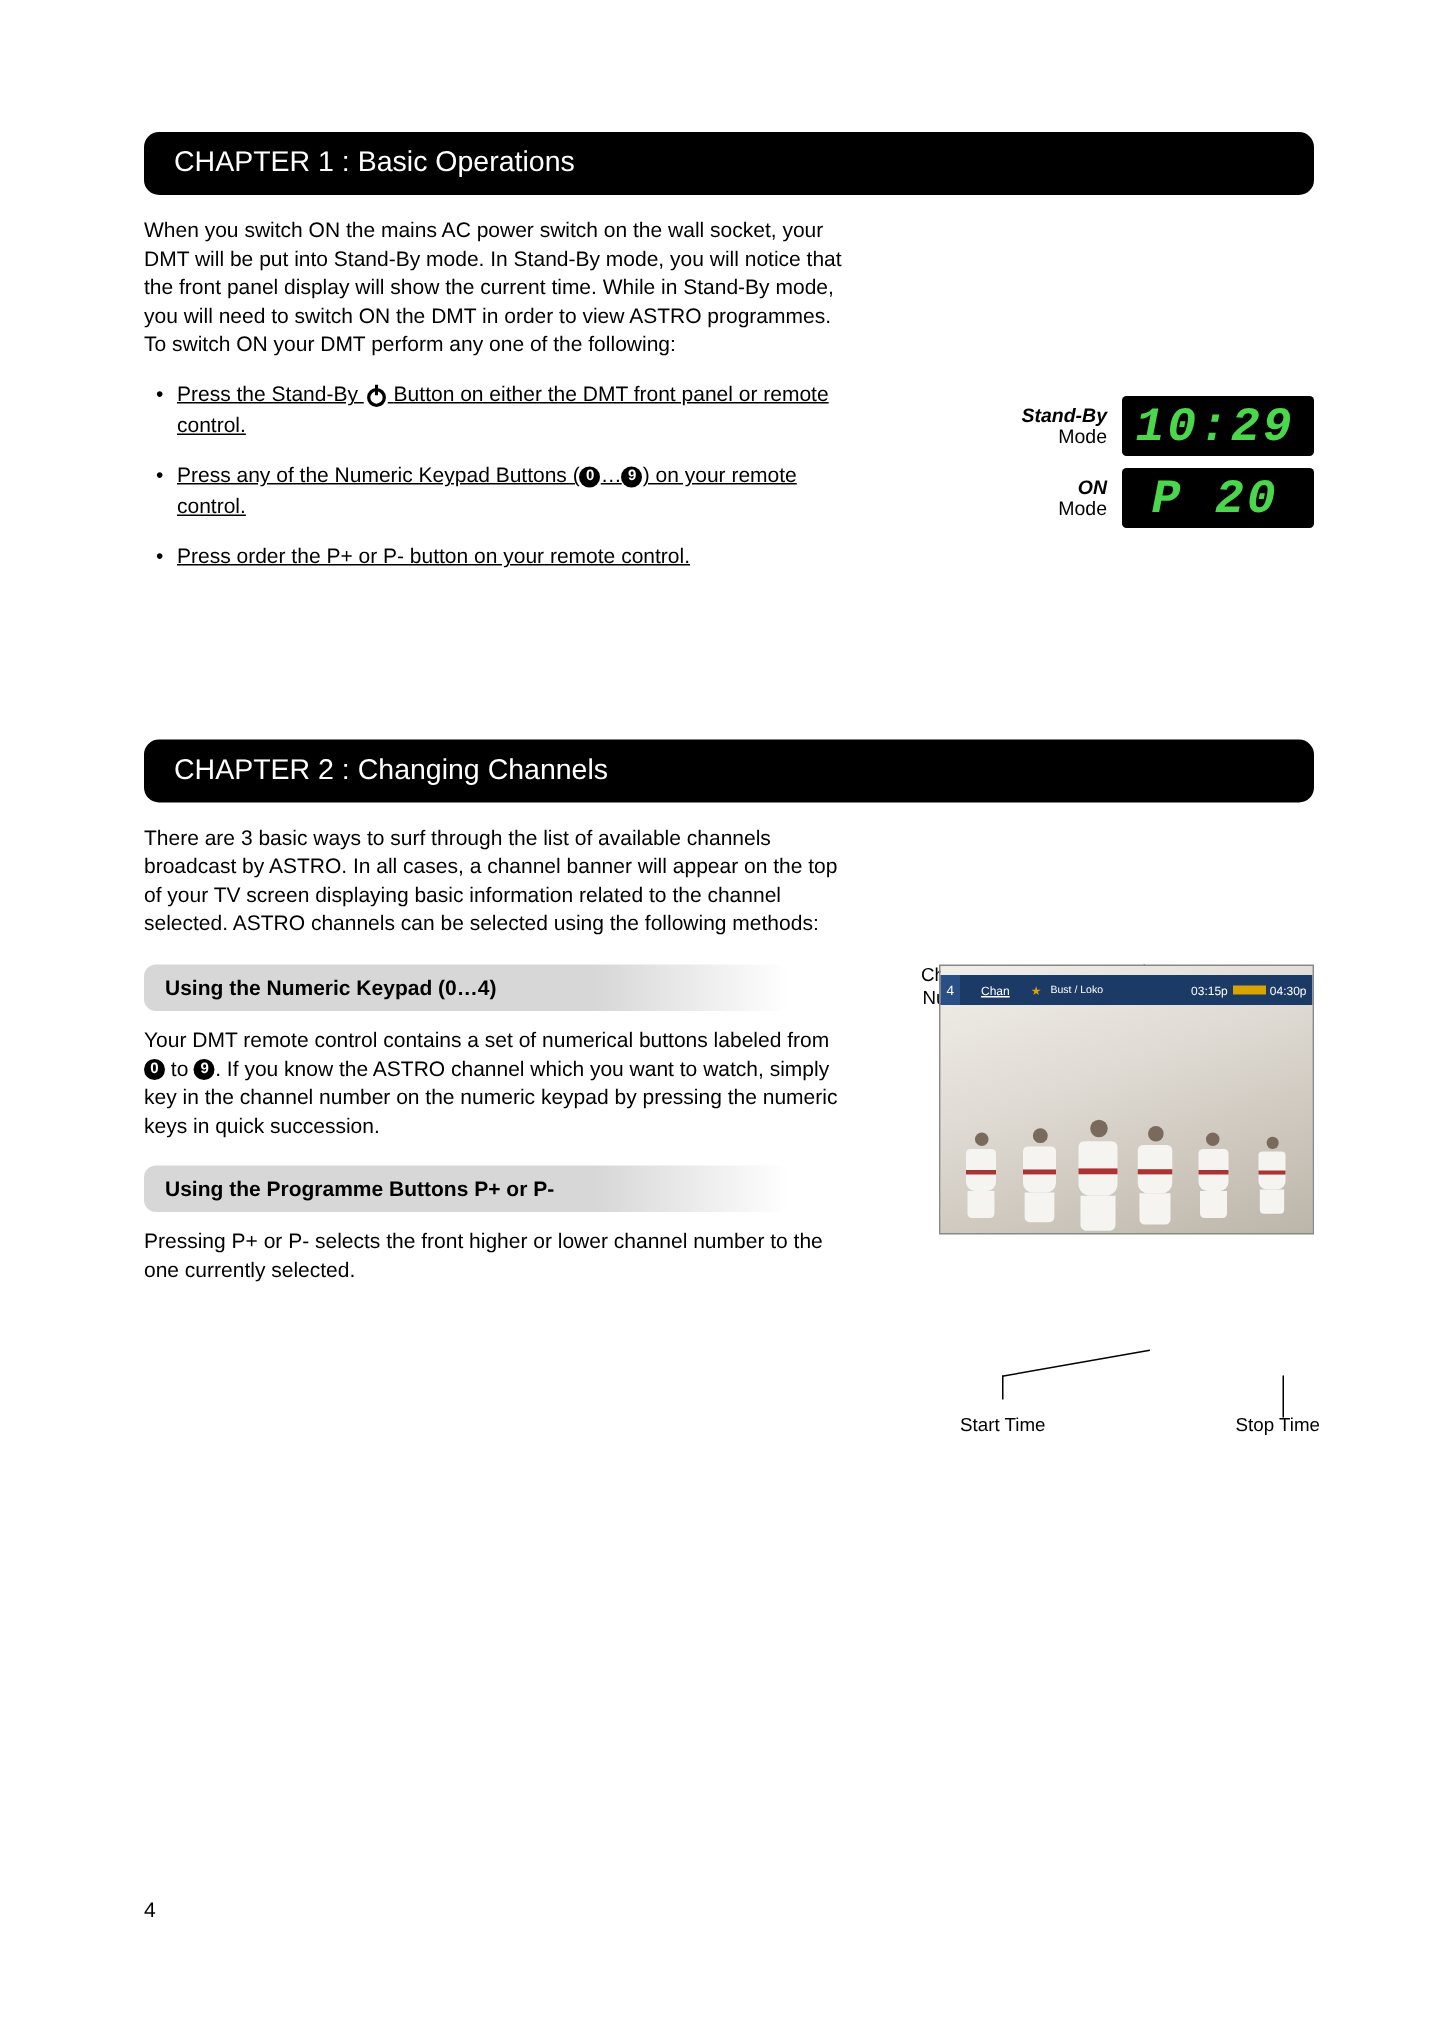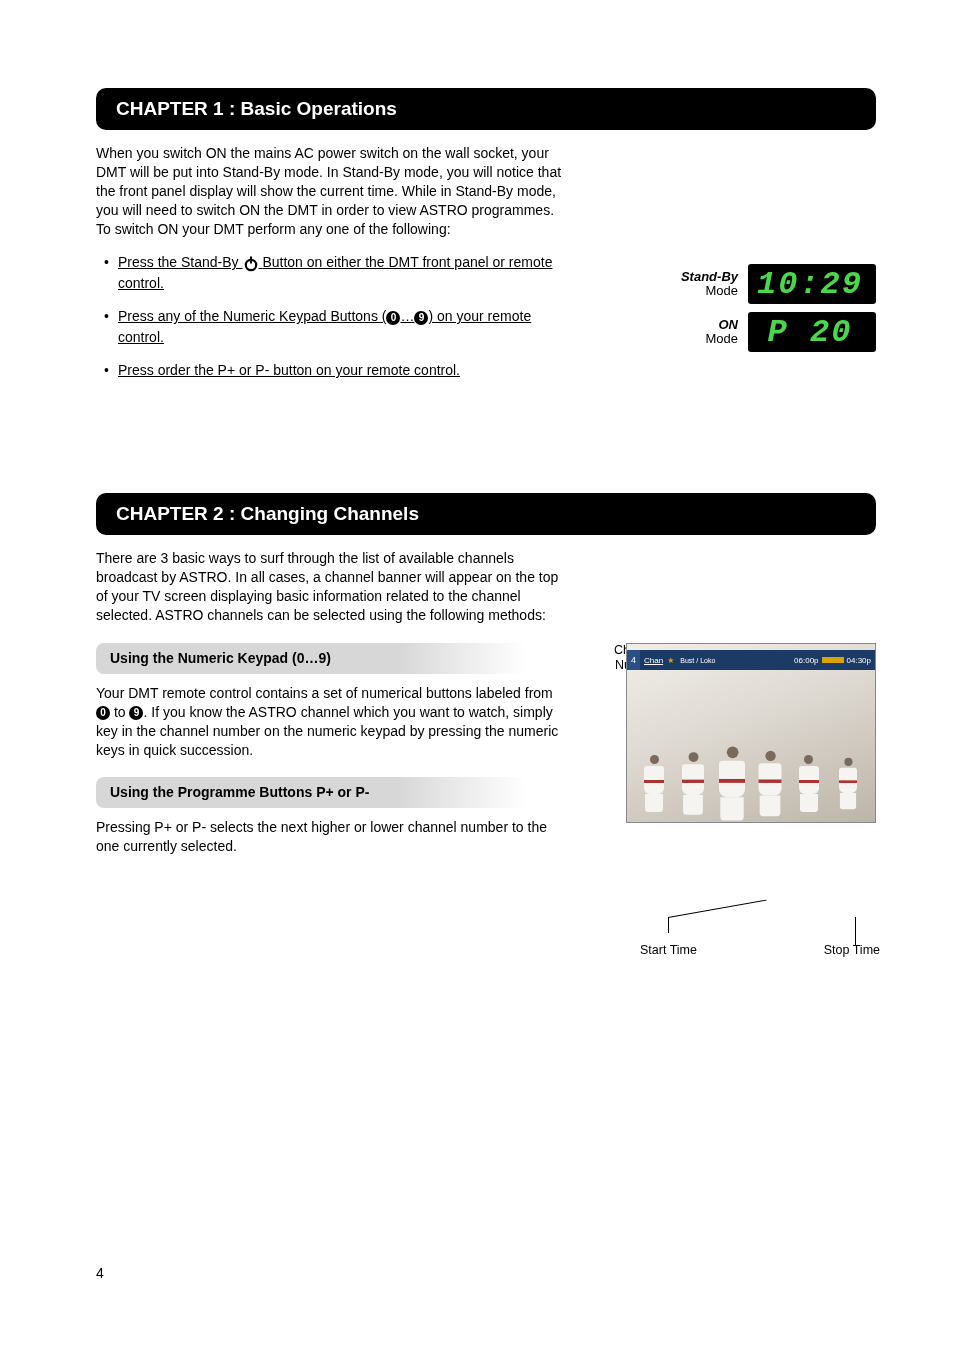--- a/index.html
+++ b/index.html
@@ -13,21 +13,21 @@
     position: relative;
   }
   .page {
     padding: 88px 78px 40px 96px;
   }
   .chapter-bar {
     background: #000;
     color: #fff;
     border-radius: 10px;
     padding: 10px 20px;
-    font-weight: bold;
+    font-weight: normal;
     font-size: 19px;
     margin-bottom: 14px;
   }
   .two-col {
     display: flex;
     justify-content: space-between;
     align-items: flex-start;
     gap: 40px;
   }
   .left-col {
@@ -146,21 +146,21 @@
     font-size: 8px;
   }
   .tv-banner .ch-num {
     background: #2a4f85;
     padding: 0 4px;
     height: 100%;
     display:flex;
     align-items:center;
     font-size: 9px;
   }
-  .tv-banner .ch-name { padding: 0 4px; flex: 0 0 auto; text-decoration: underline; }
+  .tv-banner .ch-name { padding: 0 14px; flex: 0 0 auto; text-decoration: underline; }
   .tv-banner .prog { padding: 0 6px; font-size: 7px; }
   .tv-banner .times { margin-left: auto; padding: 0 4px; display:flex; align-items:center; }
   .tv-banner .bar {
     display: inline-block;
     width: 22px; height: 6px;
     background: #d9a400;
     margin: 0 3px;
   }
   .karate-fig {
     position: absolute;
@@ -260,30 +260,30 @@
 
   <div class="chapter-bar">
     <span>CHAPTER 2 : Changing Channels</span>
   </div>
 
   <div class="two-col">
     <div class="left-col">
       <div>There are 3 basic ways to surf through the list of available channels broadcast by ASTRO.  In all cases, a channel banner will appear on the top of your TV screen displaying basic information related to the channel selected.  ASTRO channels can be selected using the following methods:</div>
 
       <div class="sub-bar">
-        <span>Using the Numeric Keypad (0…9)</span>
+        <span>Using the Numeric Keypad (0…4)</span>
       </div>
       <div style="font-size:14px;line-height:1.35;">
         <span>Your DMT remote control contains a set of numerical buttons labeled from </span><span class="num-badge">0</span><span> to </span><span class="num-badge">9</span><span>.  If you know the ASTRO channel which you want to watch, simply key in the channel number on the numeric keypad by pressing the numeric keys in quick succession.</span>
       </div>
 
       <div class="sub-bar">
         <span>Using the Programme Buttons P+ or P-</span>
       </div>
-      <div style="font-size:14px;line-height:1.35;">Pressing P+ or P- selects the next higher or lower channel number to the one currently selected.</div>
+      <div style="font-size:14px;line-height:1.35;">Pressing P+ or P- selects the front higher or lower channel number to the one currently selected.</div>
     </div>
 
     <div class="right-col">
       <div class="tv-wrap">
 
         <div class="ann" style="left:-12px;top:0;">Channel<br>Number</div>
         <div class="ann" style="right:20px;top:0;">Current<br>Programme</div>
         <div class="ann" style="left:38px;top:48px;">Short Channel<br>Name</div>
         <div class="ann" style="right:14px;top:48px;">Elapsed<br>Time</div>
 
@@ -295,21 +295,21 @@
         <div class="ann-line" style="right:44px; top:78px; width:1px; height:8px;"></div>
         <div class="ann-line" style="right:44px; top:86px; width:26px; height:1px; transform:rotate(40deg); transform-origin:right top;"></div>
 
         <div class="tv-box">
           <div class="tv-banner">
             <span class="ch-num">4</span>
             <span class="ch-name">Chan</span>
             <span style="color:#d9a400;font-size:8px;">★</span>
             <span class="prog">Bust / Loko</span>
             <span class="times">
-              <span>06:00p</span>
+              <span>03:15p</span>
               <span class="bar"></span>
               <span>04:30p</span>
             </span>
           </div>
           <div class="karate-fig">
             <div class="person">
                 <div class="head"></div>
                 <div class="torso">
                   <div class="belt"></div>
                 </div>

